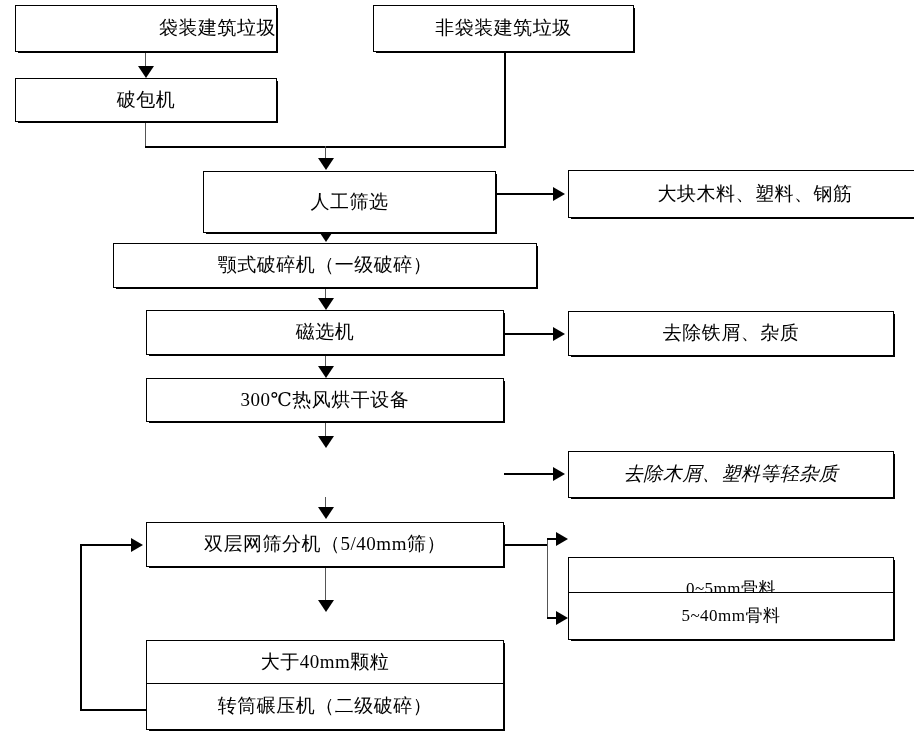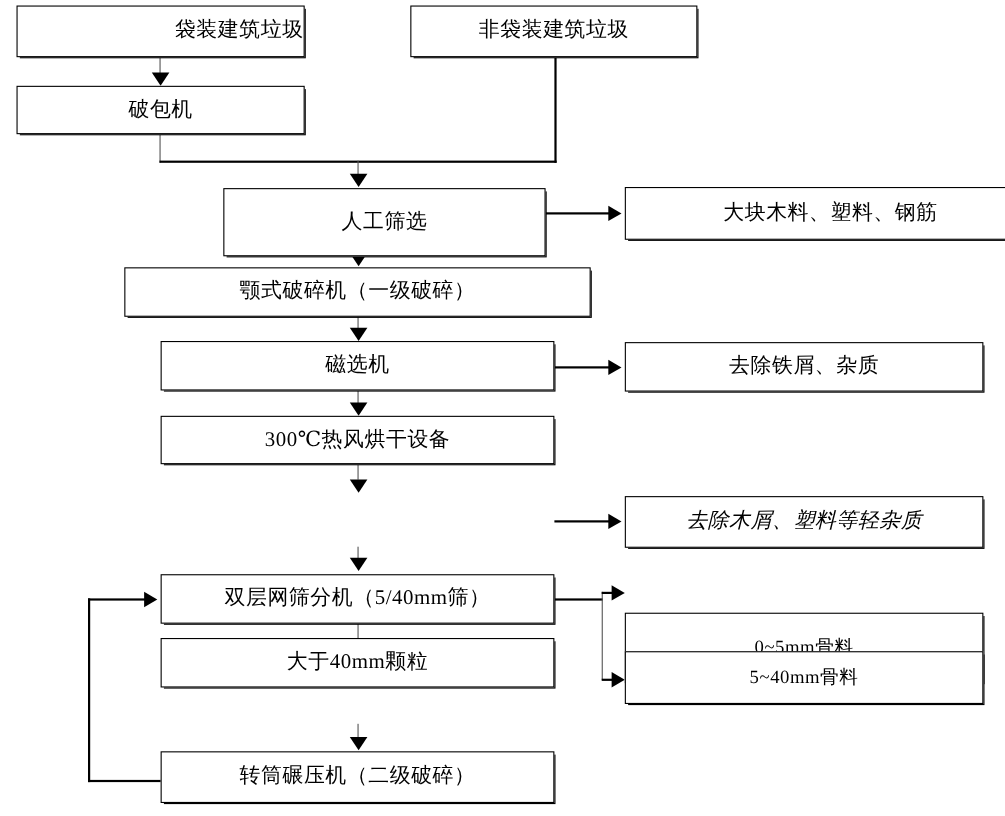--- a/index.html
+++ b/index.html
@@ -145,21 +145,21 @@
 
   <div class="node" style="left:146px; top:378px; width:358px; height:44px;">
     <span>300℃热风烘干设备</span>
   </div>
 
 
   <div class="node" style="left:146px; top:522px; width:358px; height:45px;text-align:center;">
     <span>双层网筛分机（5/40mm筛）</span>
   </div>
 
-  <div class="node" style="left:146px; top:580px; width:358px; height:45px;">
+  <div class="node" style="left:146px; top:640px; width:358px; height:45px;">
     <span>大于40mm颗粒</span>
   </div>
 
   <div class="node" style="left:146px; top:683px; width:358px; height:47px;">
     <span>转筒碾压机（二级破碎）</span>
   </div>
 
   <div class="node" style="left:568px; top:170px; width:374px; height:48px;">
     <span>大块木料、塑料、钢筋</span>
   </div>

